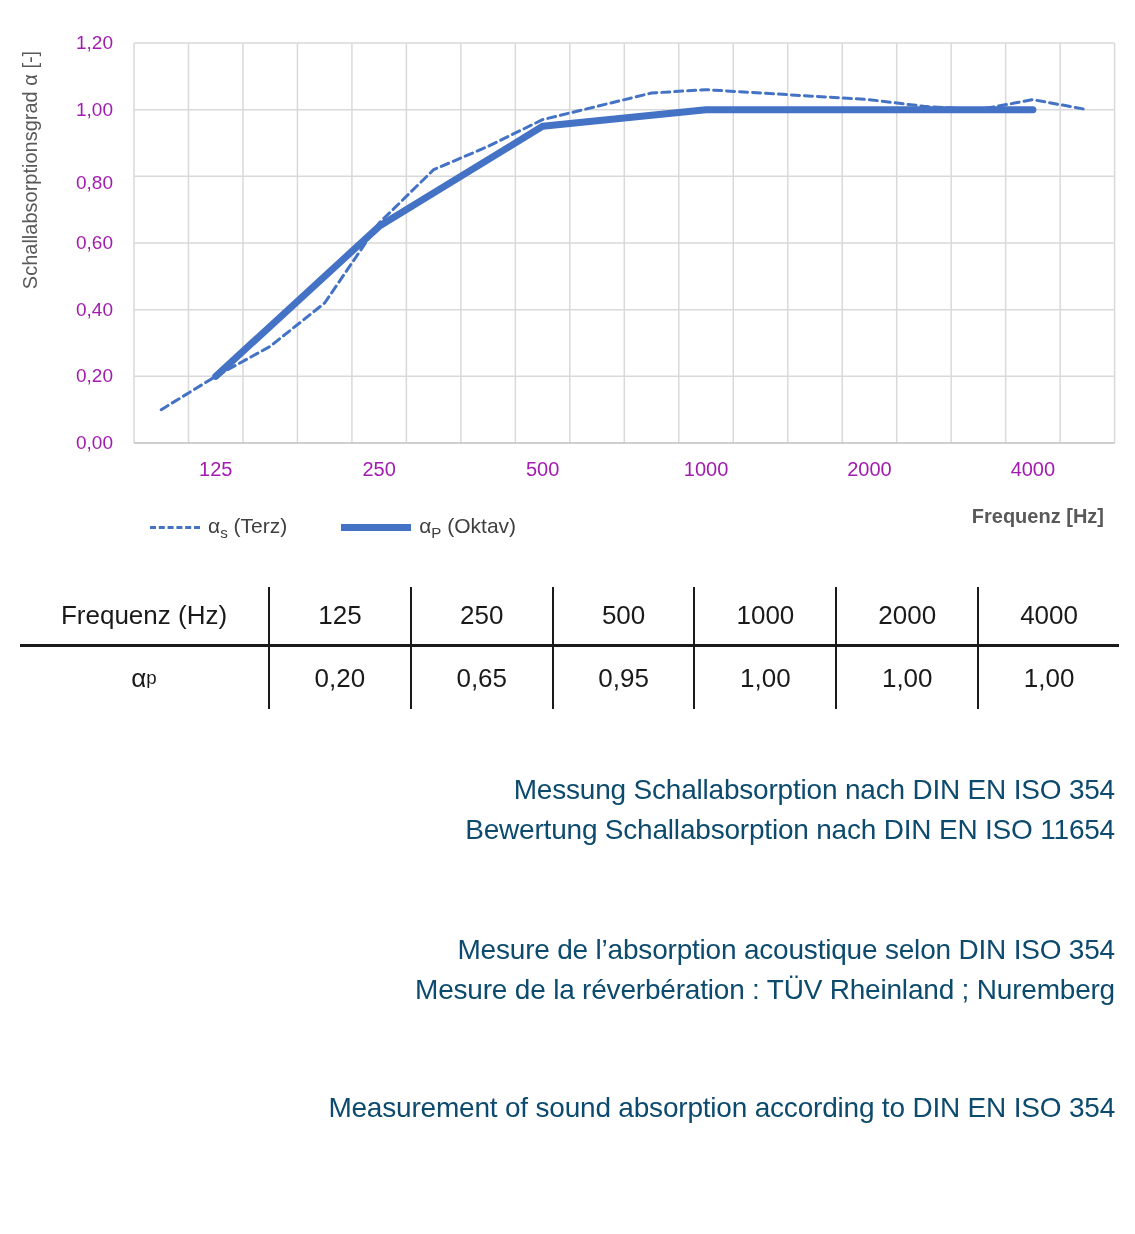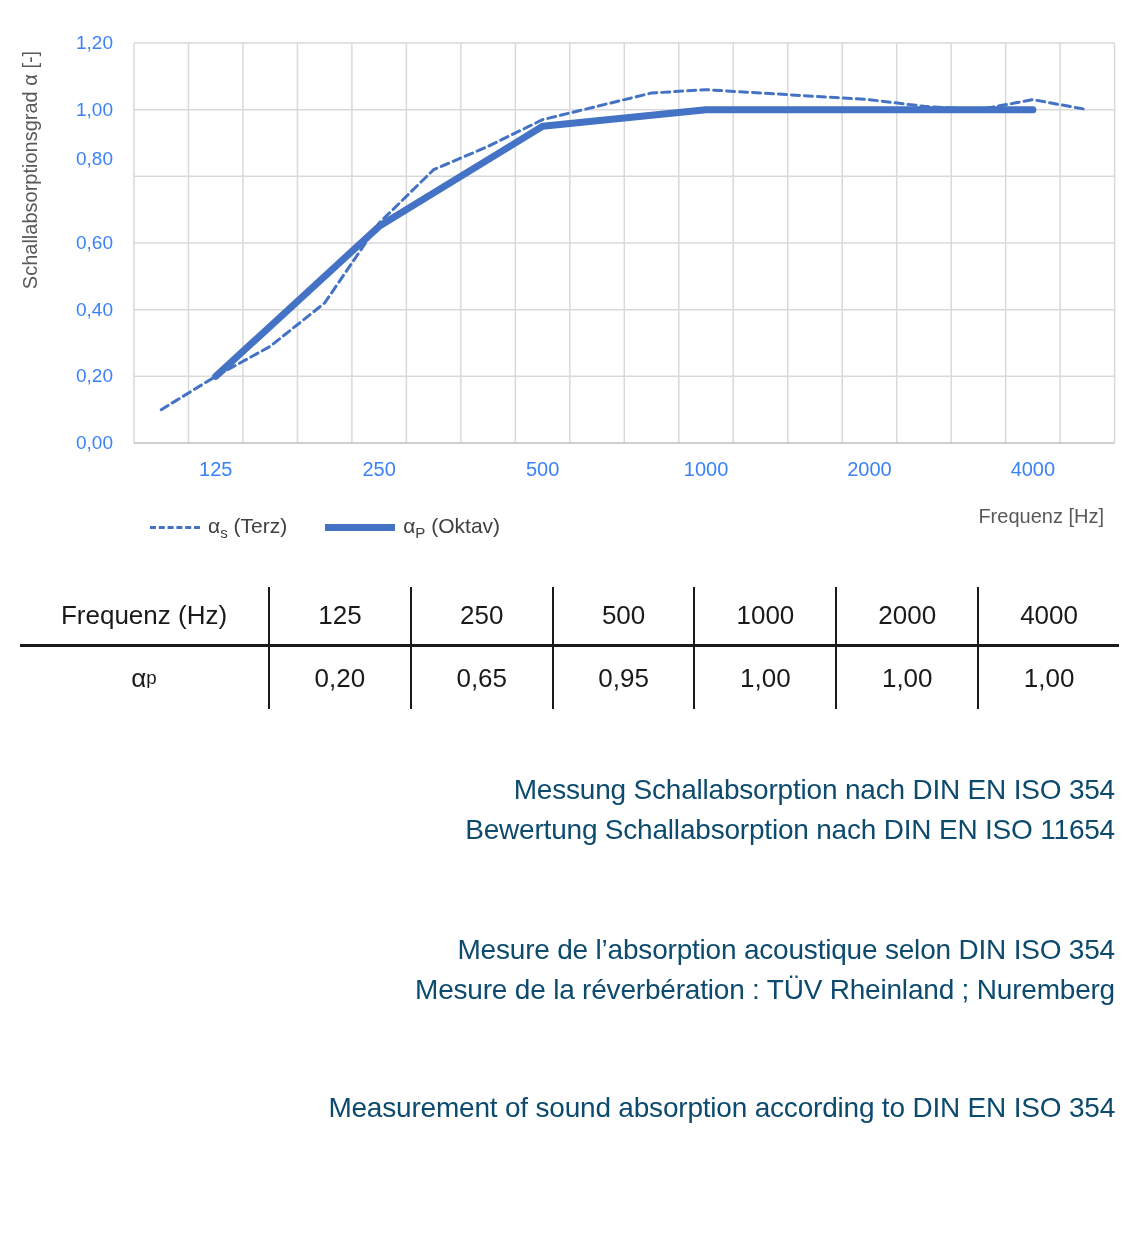--- a/index.html
+++ b/index.html
@@ -4,26 +4,26 @@
 <style>
   html,body{margin:0;padding:0;background:#fff;}
   #page{position:relative;width:1135px;height:1234px;background:#ffffff;overflow:hidden;
         font-family:"Liberation Sans","DejaVu Sans",sans-serif;}
 
   
   #chart-area{position:absolute;left:0;top:0;width:1135px;height:560px;}
   #plot-svg{position:absolute;left:0;top:0;}
   .y-axis-title{position:absolute;left:-137px;top:156px;width:340px;height:28px;
       text-align:center;font-size:20px;color:#595959;transform:rotate(-90deg);}
-  .tick{position:absolute;color:#3b82f6;pointer-events:none;}
+  .tick{position:absolute;color:#a21caf;pointer-events:none;}
   .y-tick{width:60px;text-align:right;font-size:19px;}
   .x-tick{width:90px;text-align:center;font-size:20px;}
-  .x-axis-title{position:absolute;right:31px;top:505px;font-size:20px;color:#595959;}
+  .x-axis-title{position:absolute;right:31px;top:505px;font-size:20px;color:#595959;font-weight:bold;}
 
-  .legend{position:absolute;left:150px;top:514px;display:flex;align-items:center;gap:38px;
+  .legend{position:absolute;left:150px;top:514px;display:flex;align-items:center;gap:54px;
       font-size:21px;color:#404040;}
   .legend-item{display:flex;align-items:center;gap:8px;}
   .legend-sample-dashed{width:50px;height:0;border-top:3px dashed #4472C4;}
   .legend-sample-solid{width:70px;height:7px;background:#4472C4;}
   .sub{font-size:0.72em;vertical-align:sub;}
 
   
   .freq-table{position:absolute;left:20px;top:587px;width:1099px;height:122px;
       display:grid;grid-template-columns:248px repeat(6,1fr);grid-template-rows:60px 62px;
       color:#1a1a1a;font-size:26px;}
@@ -75,21 +75,21 @@
         <polyline points="215.71666666666667,376.3333333333333 379.15,226.33333333333331 542.5833333333333,126.33333333333337 706.0166666666667,109.66666666666663 869.4499999999999,109.66666666666663 1032.8833333333332,109.66666666666663" fill="none" stroke="#4472C4" stroke-width="7" stroke-linejoin="round" stroke-linecap="round"></polyline>
       </svg>
 
     <div class="y-axis-title">Schallabsorptionsgrad α [-]</div>
 
     <div id="ticks">
         <div class="tick y-tick" style="left: 53px; top: 432px;">0,00</div>
         <div class="tick y-tick" style="left: 53px; top: 365.333px;">0,20</div>
         <div class="tick y-tick" style="left: 53px; top: 298.667px;">0,40</div>
         <div class="tick y-tick" style="left: 53px; top: 232px;">0,60</div>
-        <div class="tick y-tick" style="left: 53px; top: 148px;">0,80</div>
+        <div class="tick y-tick" style="left: 53px; top: 172px;">0,80</div>
         <div class="tick y-tick" style="left: 53px; top: 98.6667px;">1,00</div>
         <div class="tick y-tick" style="left: 53px; top: 32px;">1,20</div>
         <div class="tick x-tick" style="left: 170.717px; top: 458px;">125</div>
         <div class="tick x-tick" style="left: 334.15px; top: 458px;">250</div>
         <div class="tick x-tick" style="left: 497.583px; top: 458px;">500</div>
         <div class="tick x-tick" style="left: 661.017px; top: 458px;">1000</div>
         <div class="tick x-tick" style="left: 824.45px; top: 458px;">2000</div>
         <div class="tick x-tick" style="left: 987.883px; top: 458px;">4000</div>
       </div>
 

